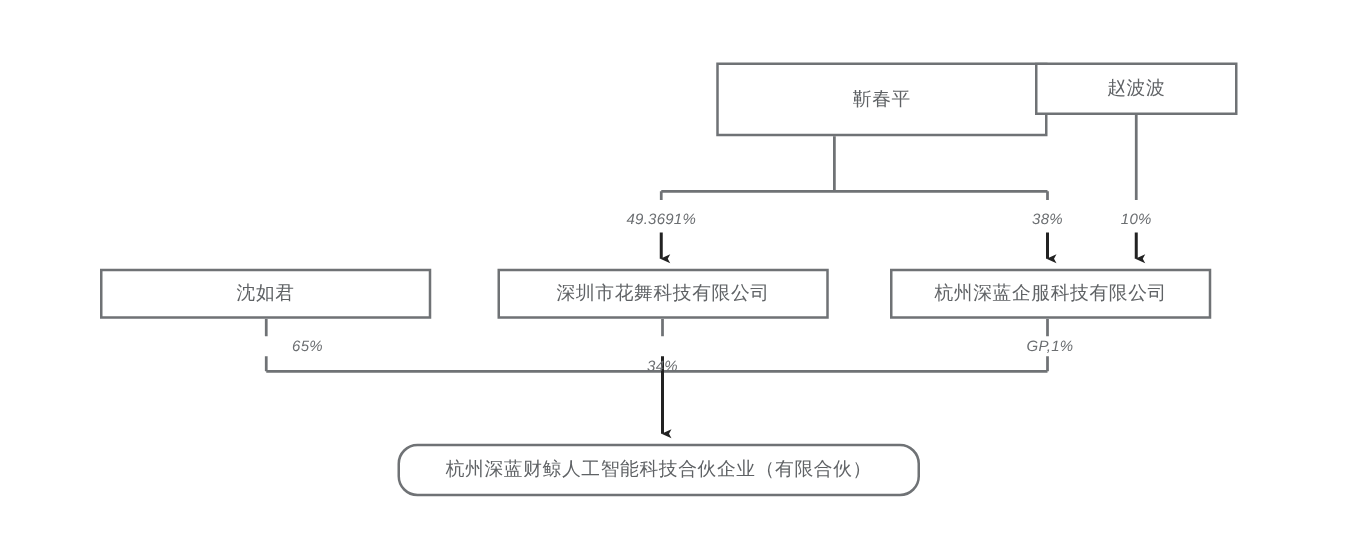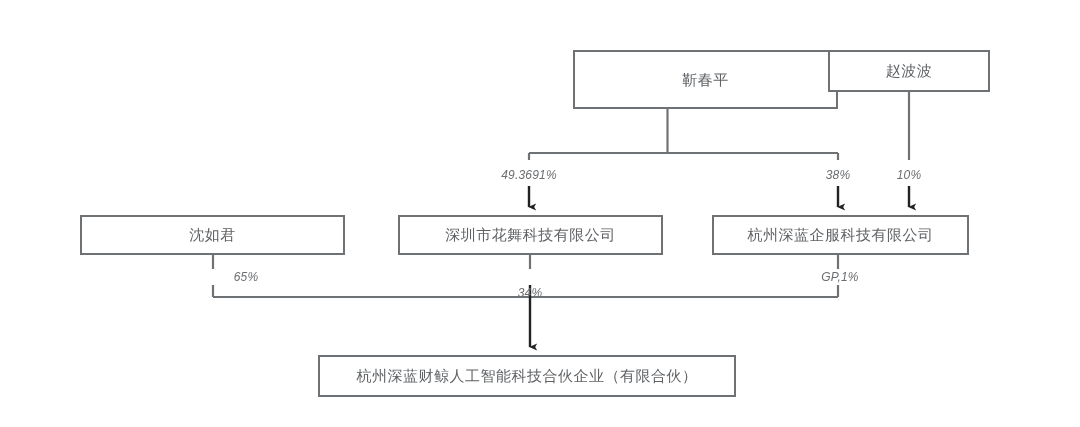--- a/index.html
+++ b/index.html
@@ -105,21 +105,21 @@
   </div>
 
   <div class="node-box" style="left:398px; top:215px; width:265px; height:40px;">
     <span>深圳市花舞科技有限公司</span>
   </div>
 
   <div class="node-box" style="left:712px; top:215px; width:257px; height:40px;">
     <span>杭州深蓝企服科技有限公司</span>
   </div>
 
-  <div class="node-box" style="left:318px; top:355px; width:418px; height:42px;">
+  <div class="node-box" style="left:318px; top:355px; width:418px; height:42px;border-radius:16px;">
     <span>杭州深蓝财鲸人工智能科技合伙企业（有限合伙）</span>
   </div>
 
   <div class="edge-label" style="left:529px; top:168px;">
     <span>49.3691%</span>
   </div>
 
   <div class="edge-label" style="left:838px; top:168px;">
     <span>38%</span>
   </div>

